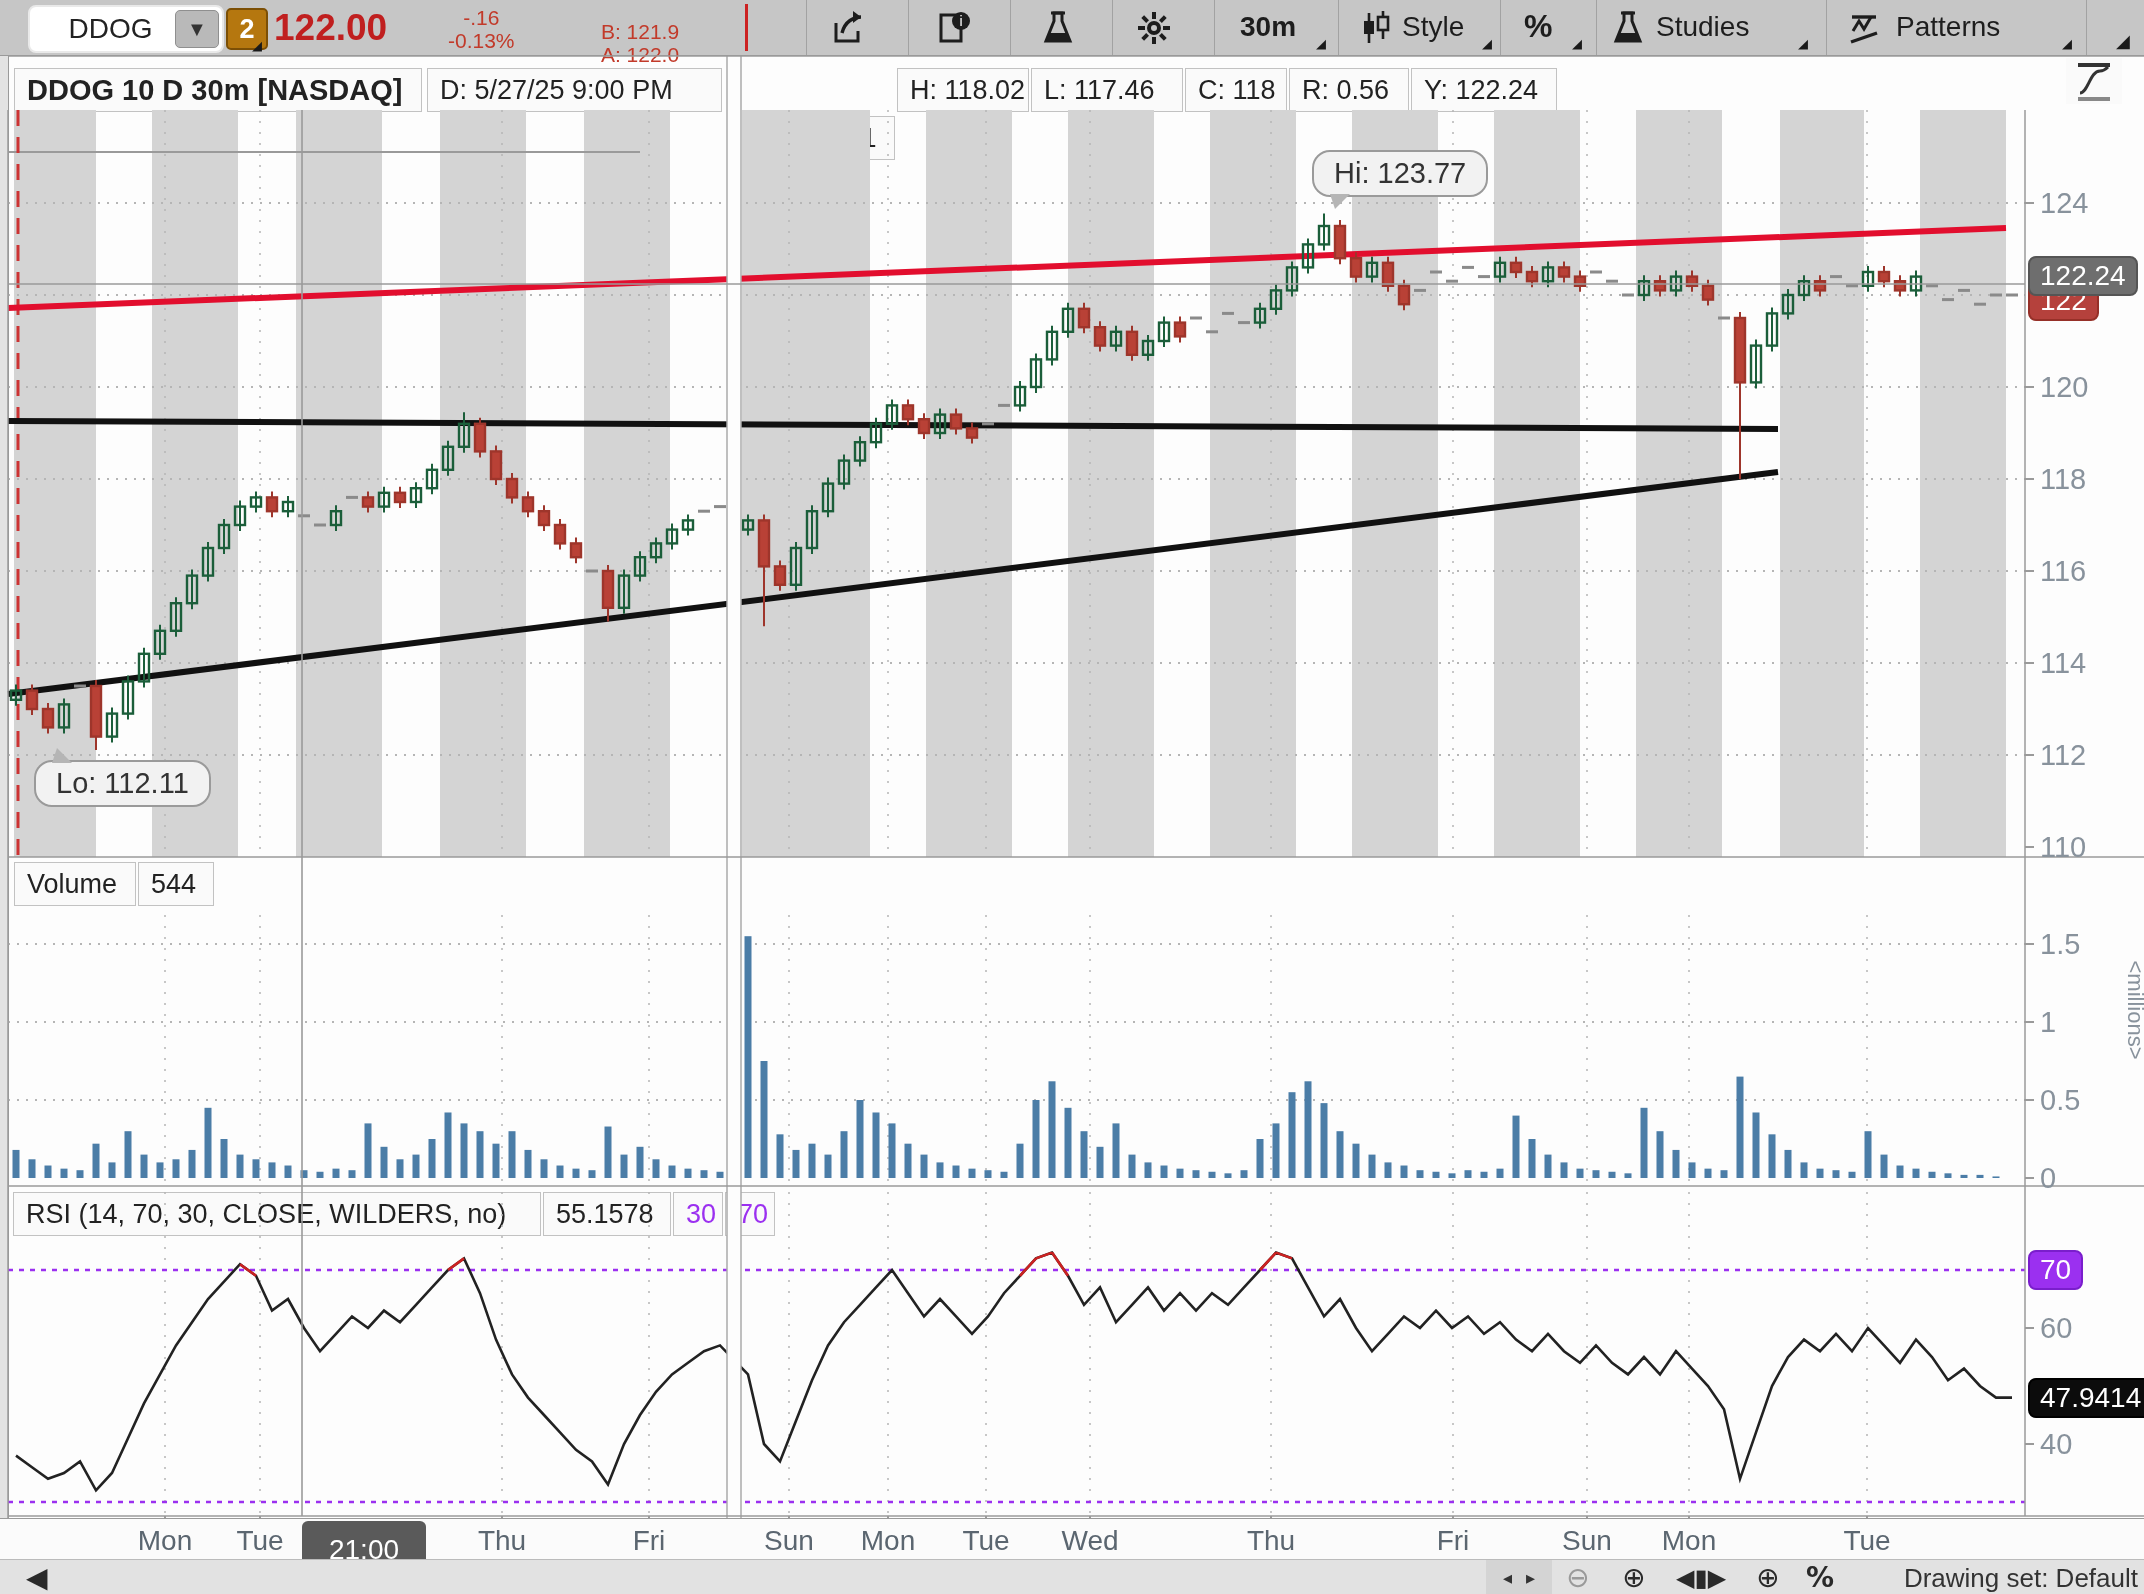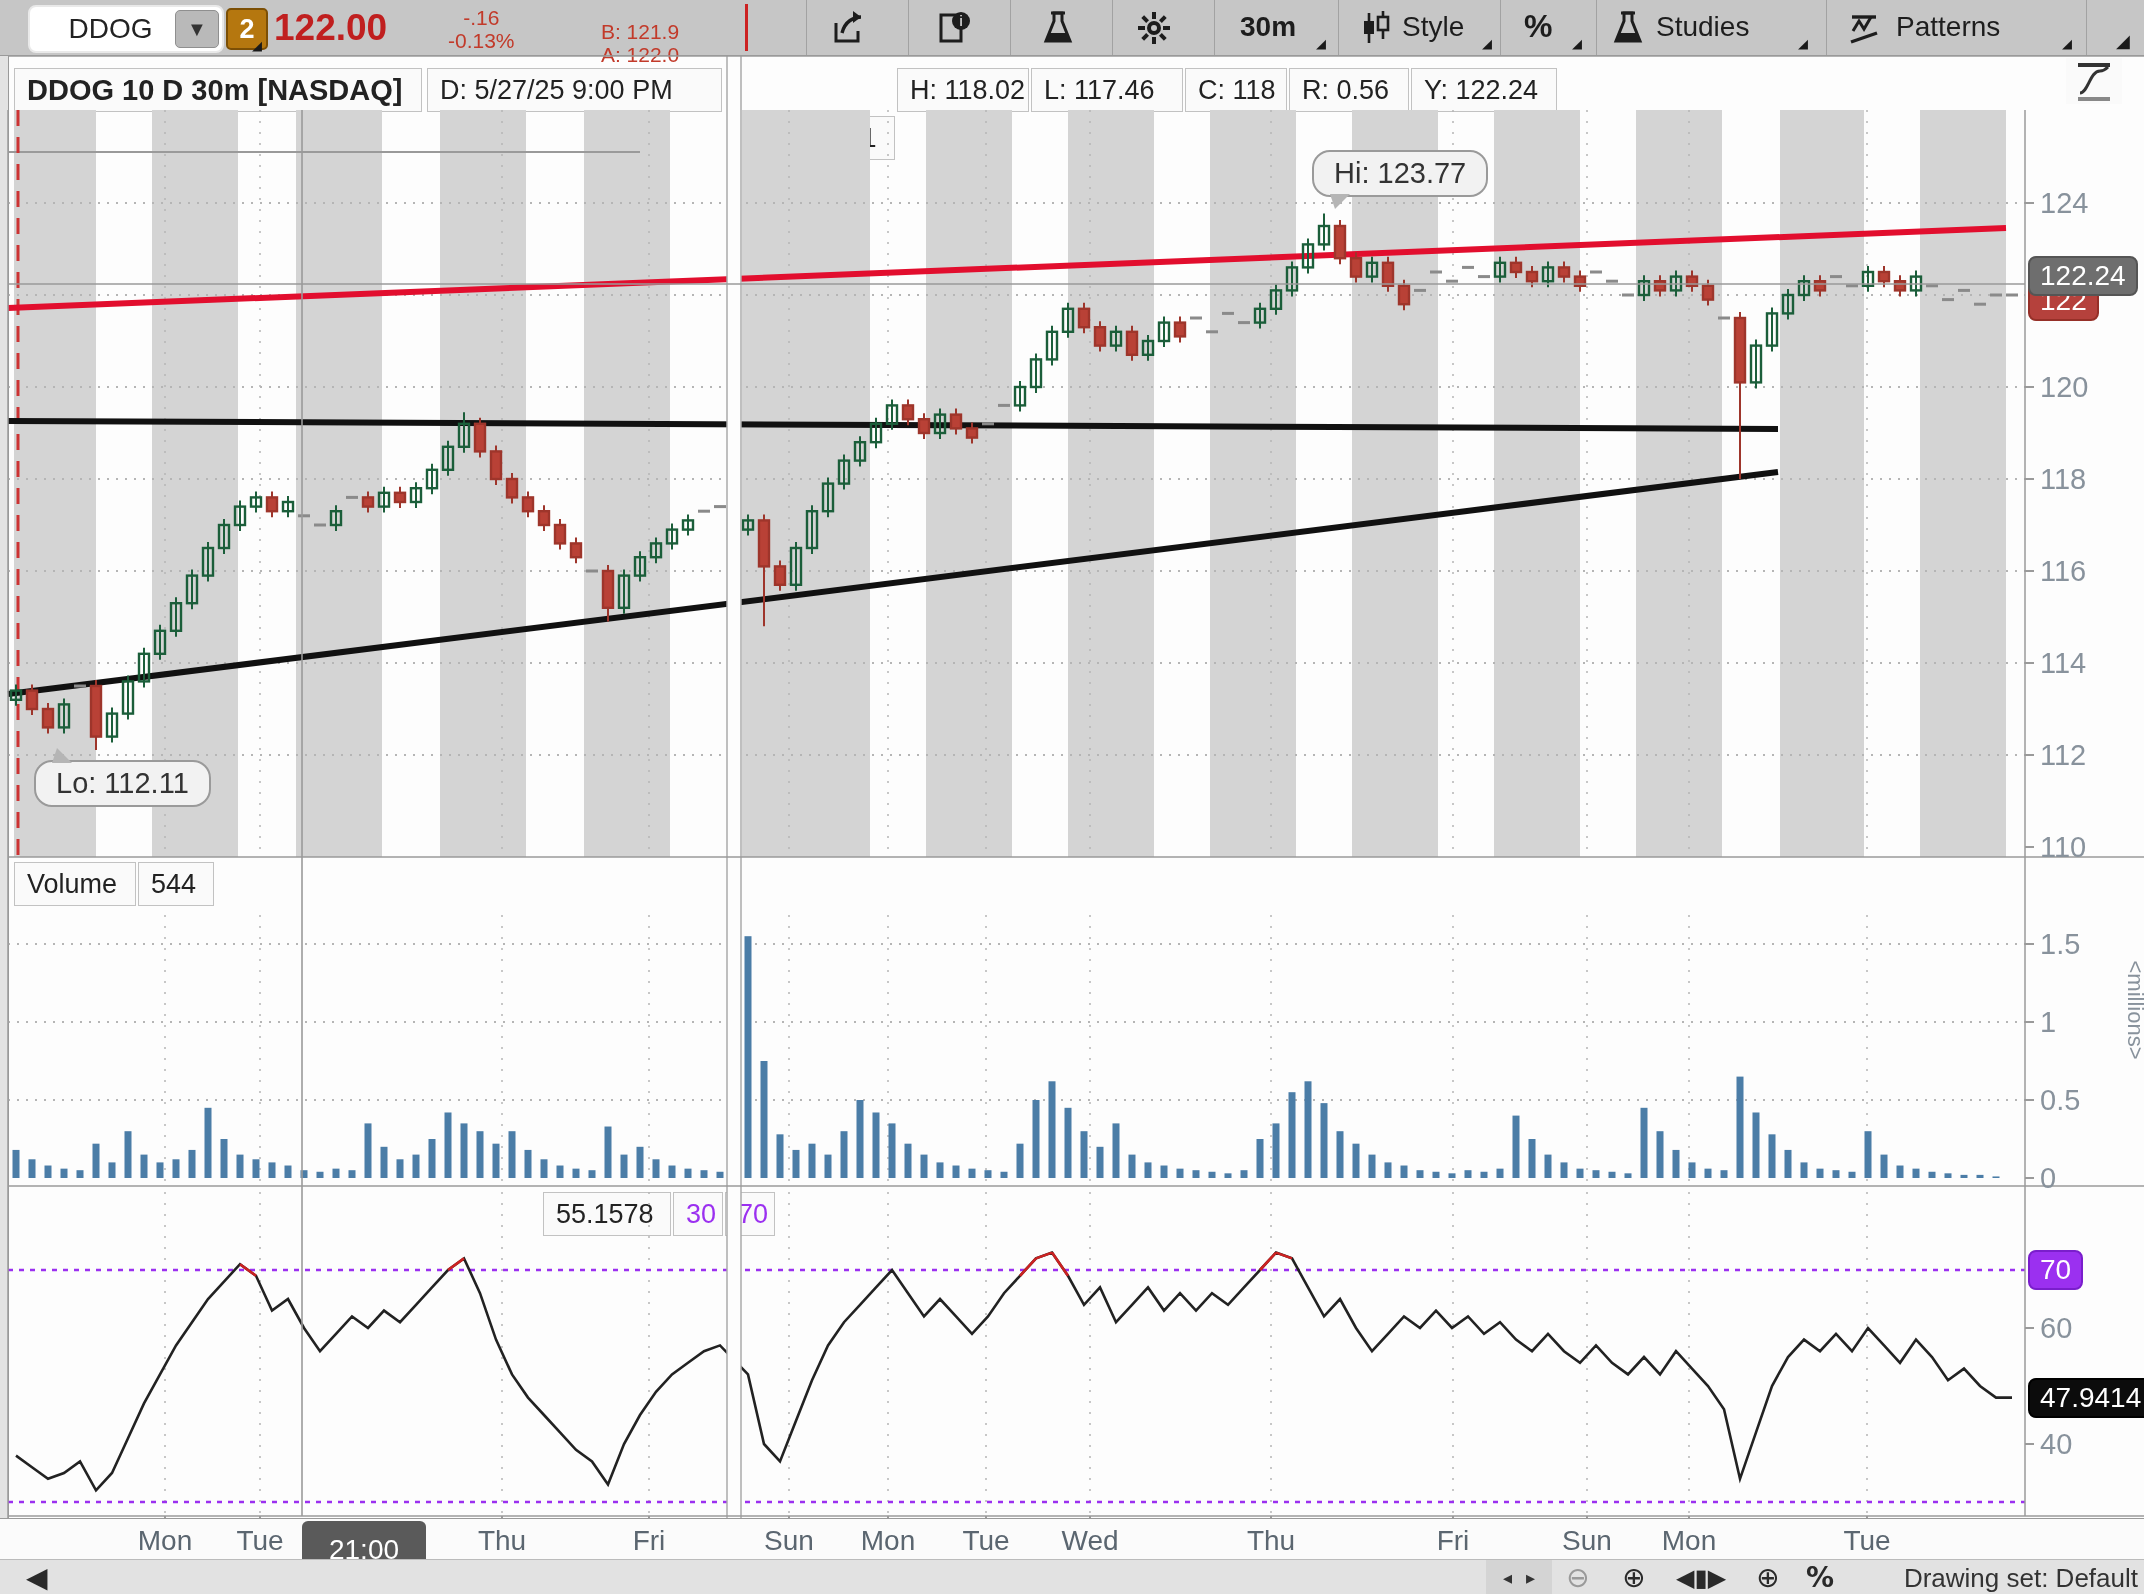--- a/index.html
+++ b/index.html
@@ -649,20 +649,21 @@
         <line x1="1453" y1="1516" x2="1453" y2="1524" stroke="#9a9a9a" stroke-width="2"></line>
         <line x1="1587" y1="1516" x2="1587" y2="1524" stroke="#9a9a9a" stroke-width="2"></line>
         <line x1="1689" y1="1516" x2="1689" y2="1524" stroke="#9a9a9a" stroke-width="2"></line>
         <line x1="1867" y1="1516" x2="1867" y2="1524" stroke="#9a9a9a" stroke-width="2"></line>
       </g>
     </svg>
 
   <div class="cell" style="left:14px;width:122px;top:862px;">Volume</div>
   <div class="cell" style="left:138px;width:76px;top:862px;">544</div>
 
+  <div class="cell" style="left:13px;width:528px;top:1192px;">RSI (14, 70, 30, CLOSE, WILDERS, no)</div>
   <div class="cell" style="left:543px;width:128px;top:1192px;">55.1578</div>
   <div class="cell" style="left:673px;width:50px;top:1192px;color:#9b30f0;">30</div>
   <div class="cell" style="left:725px;width:50px;top:1192px;color:#9b30f0;">70</div>
 
   <div class="bubble hi" style="left:1312px;top:150px;">Hi: 123.77</div>
   <div class="bubble lo" style="left:34px;top:760px;">Lo: 112.11</div>
 
   <div class="axis-badge badge-red" style="left: 2028px; top: 281px;">122</div>
   <div class="axis-badge badge-gray" style="left: 2028px; top: 256px; z-index: 5;">122.24</div>
   <div class="axis-badge badge-purple" style="left: 2028px; top: 1250px;">70</div>

